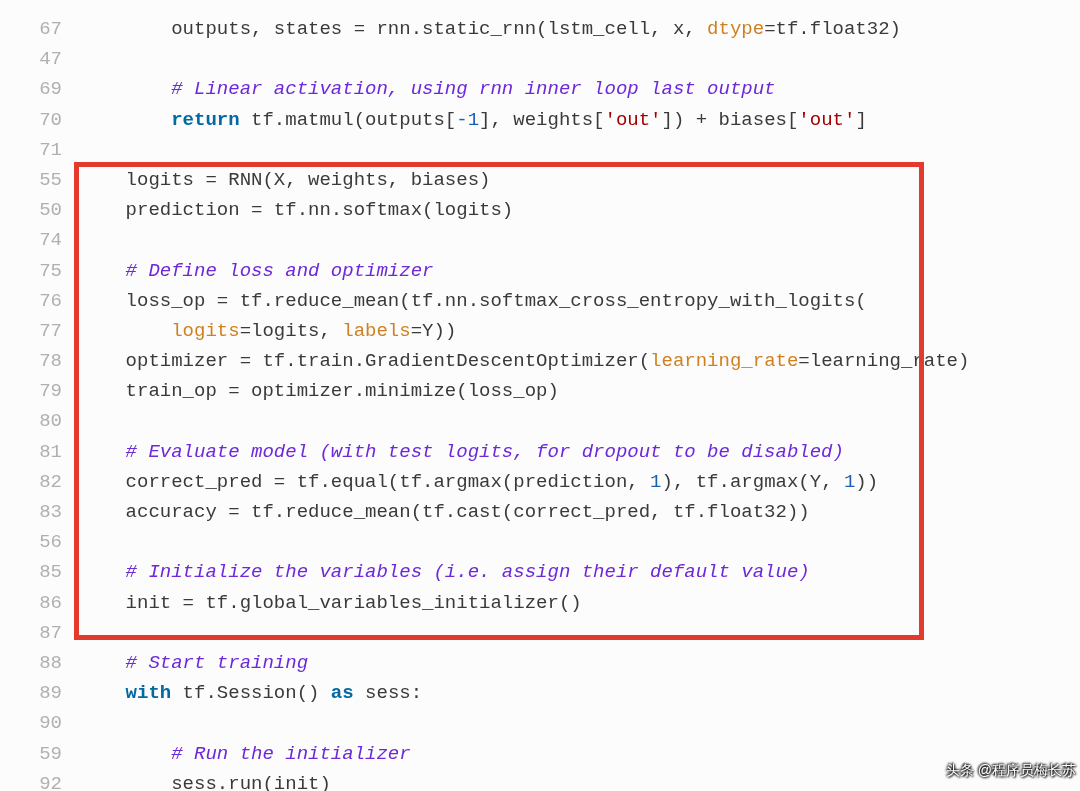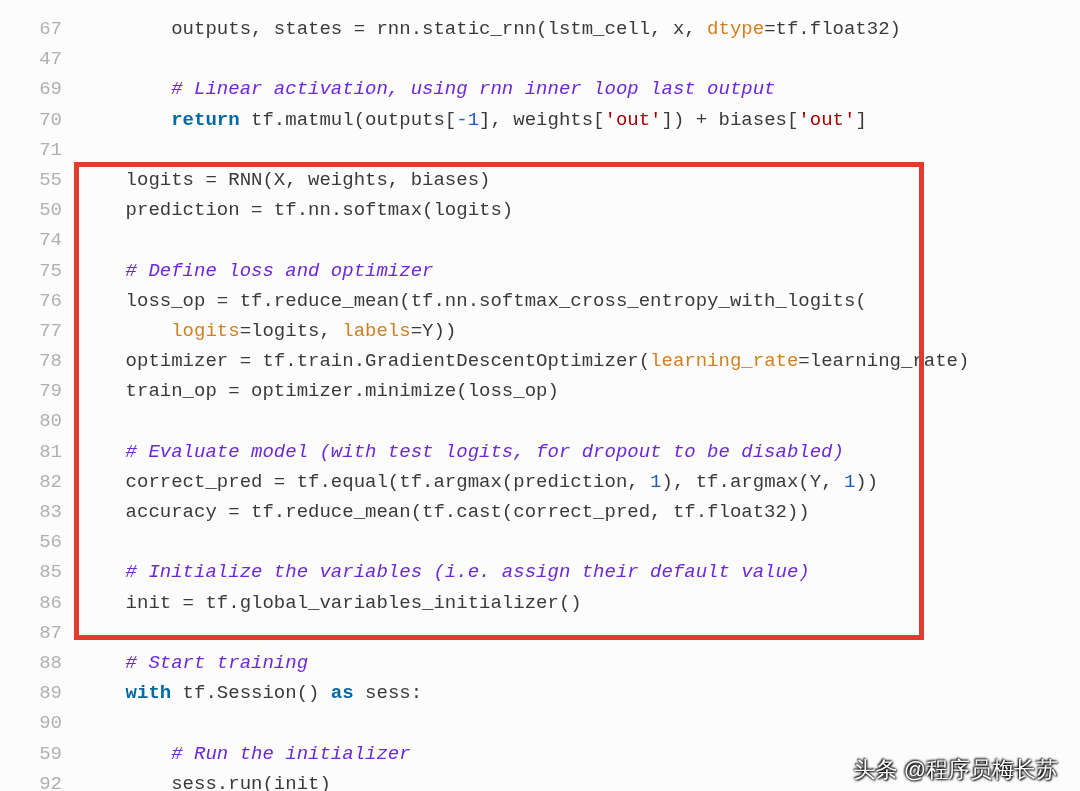--- a/index.html
+++ b/index.html
@@ -47,24 +47,24 @@
     position: absolute;
     left: 74px;
     top: 162px;
     width: 840px;
     height: 468px;
     border: 5px solid #e23b2e;
     pointer-events: none;
   }
   .watermark {
     position: absolute;
-    right: 22px;
+    right: 4px;
     bottom: 6px;
     font-family: "PingFang SC", "Microsoft YaHei", sans-serif;
-    font-size: 22px;
+    font-size: 14px;
     color: #ffffff;
     text-shadow: 0 0 3px #000, 1px 1px 2px #000, -1px -1px 2px #000;
     font-weight: 500;
   }
 </style>
 </head>
 <body>
 
 <div class="editor">
   <div class="gutter" id="gutter">

